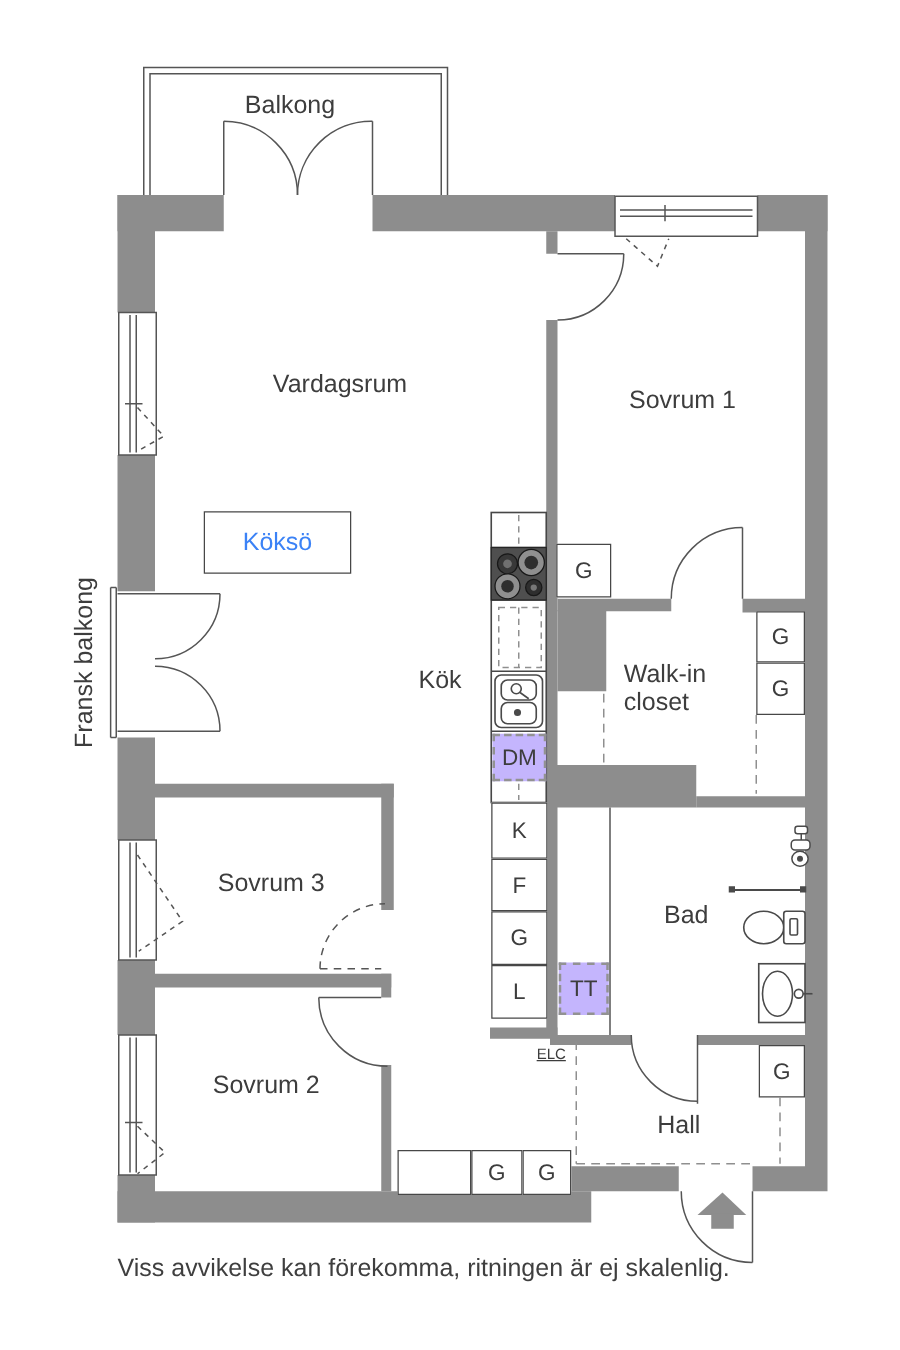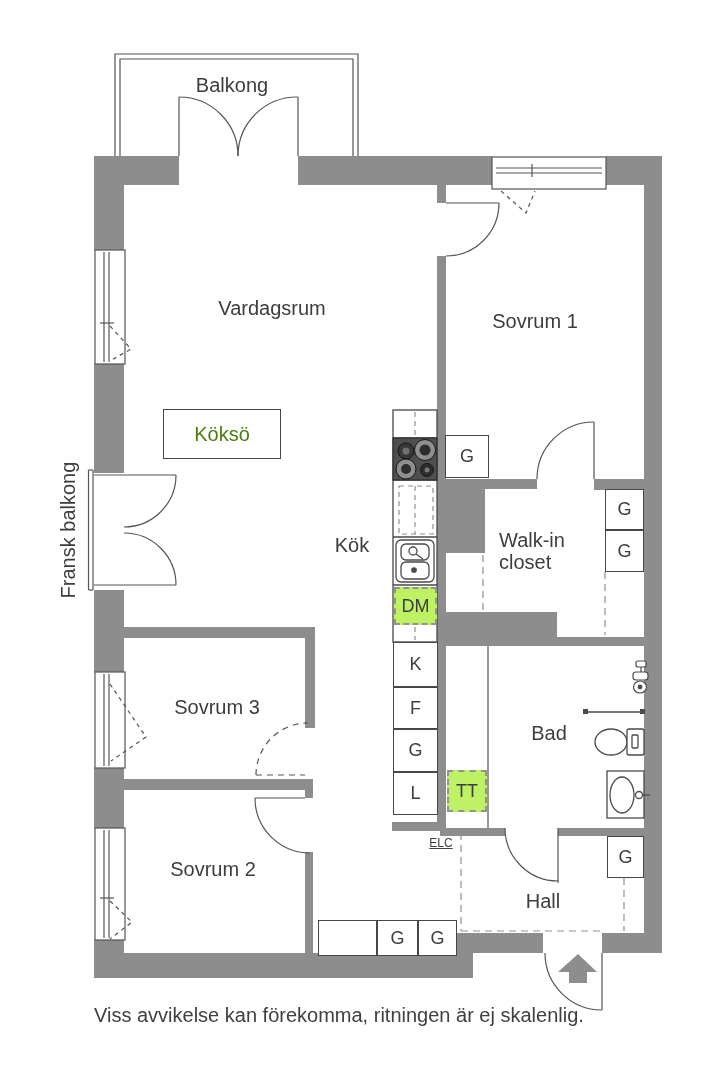--- a/index.html
+++ b/index.html
@@ -6,25 +6,25 @@
   .plan{position:relative;width:720px;height:1080px;background:#fff;overflow:hidden;
         font-family:"Liberation Sans",sans-serif;}
   .plan svg{position:absolute;left:0;top:0;}
   .lbl{position:absolute;transform:translate(-50%,-50%);font-size:20px;color:#3d3d3d;
        white-space:nowrap;z-index:5;}
   .lbl.small{font-size:12px;text-decoration:underline;}
   .lbl.wrap{white-space:normal;width:92px;text-align:left;line-height:1.12;}
   .lbl.rot{transform:translate(-50%,-50%) rotate(-90deg);}
   .cab{position:absolute;box-sizing:border-box;background:#fff;border:1.5px solid #474747;
        display:flex;align-items:center;justify-content:center;font-size:18px;color:#3d3d3d;z-index:4;}
-  .cab.dashed{border:2px dashed #929292;background:#bef264;}
+  .cab.dashed{border:2px dashed #929292;background:#c4b5fd;}
   .cab.bottomlbl{align-items:flex-end;padding-bottom:5px;}
   .tm-divider{position:absolute;left:2px;right:2px;bottom:36px;border-top:2px dashed #929292;}
   .kokso{position:absolute;box-sizing:border-box;border:1.5px solid #474747;background:#fff;
-         display:flex;align-items:center;justify-content:center;font-size:20px;color:#4d7c0f;z-index:4;}
+         display:flex;align-items:center;justify-content:center;font-size:20px;color:#3b82f6;z-index:4;}
   .disc{position:absolute;left:94px;top:1004px;font-size:20px;color:#3f3f3f;z-index:5;}
 </style>
 </head>
 <body>
 
 <div class="plan">
 
   <svg width="720" height="1080" viewBox="0 0 720 1080">
 
     <g fill="#8d8d8d">
@@ -223,21 +223,21 @@
   <div class="cab dashed" style="left:447px;top:770px;width:40px;height:42px">TT</div>
   <div class="cab" style="left:607px;top:836px;width:37px;height:42px">G</div>
   <div class="cab" style="left:318px;top:920px;width:59px;height:36px"></div>
   <div class="cab" style="left:377px;top:920px;width:41px;height:36px">G</div>
   <div class="cab" style="left:418px;top:920px;width:39px;height:36px">G</div>
 
   <div class="kokso" style="left:163px;top:409px;width:118px;height:50px">Köksö</div>
 
   <div class="lbl" style="left:232px;top:85px">Balkong</div>
   <div class="lbl" style="left:272px;top:308px">Vardagsrum</div>
-  <div class="lbl" style="left:535px;top:321px">Sovrum 1</div>
+  <div class="lbl" style="left:546px;top:321px">Sovrum 1</div>
   <div class="lbl" style="left:352px;top:545px">Kök</div>
   <div class="lbl wrap" style="left:545px;top:551px">Walk-in closet</div>
   <div class="lbl" style="left:217px;top:707px">Sovrum 3</div>
   <div class="lbl" style="left:213px;top:869px">Sovrum 2</div>
   <div class="lbl" style="left:549px;top:733px">Bad</div>
   <div class="lbl" style="left:543px;top:901px">Hall</div>
   <div class="lbl small" style="left:441px;top:843px">ELC</div>
   <div class="lbl rot" style="left:68px;top:530px">Fransk balkong</div>
 
   <div class="disc">Viss avvikelse kan förekomma, ritningen är ej skalenlig.</div>

